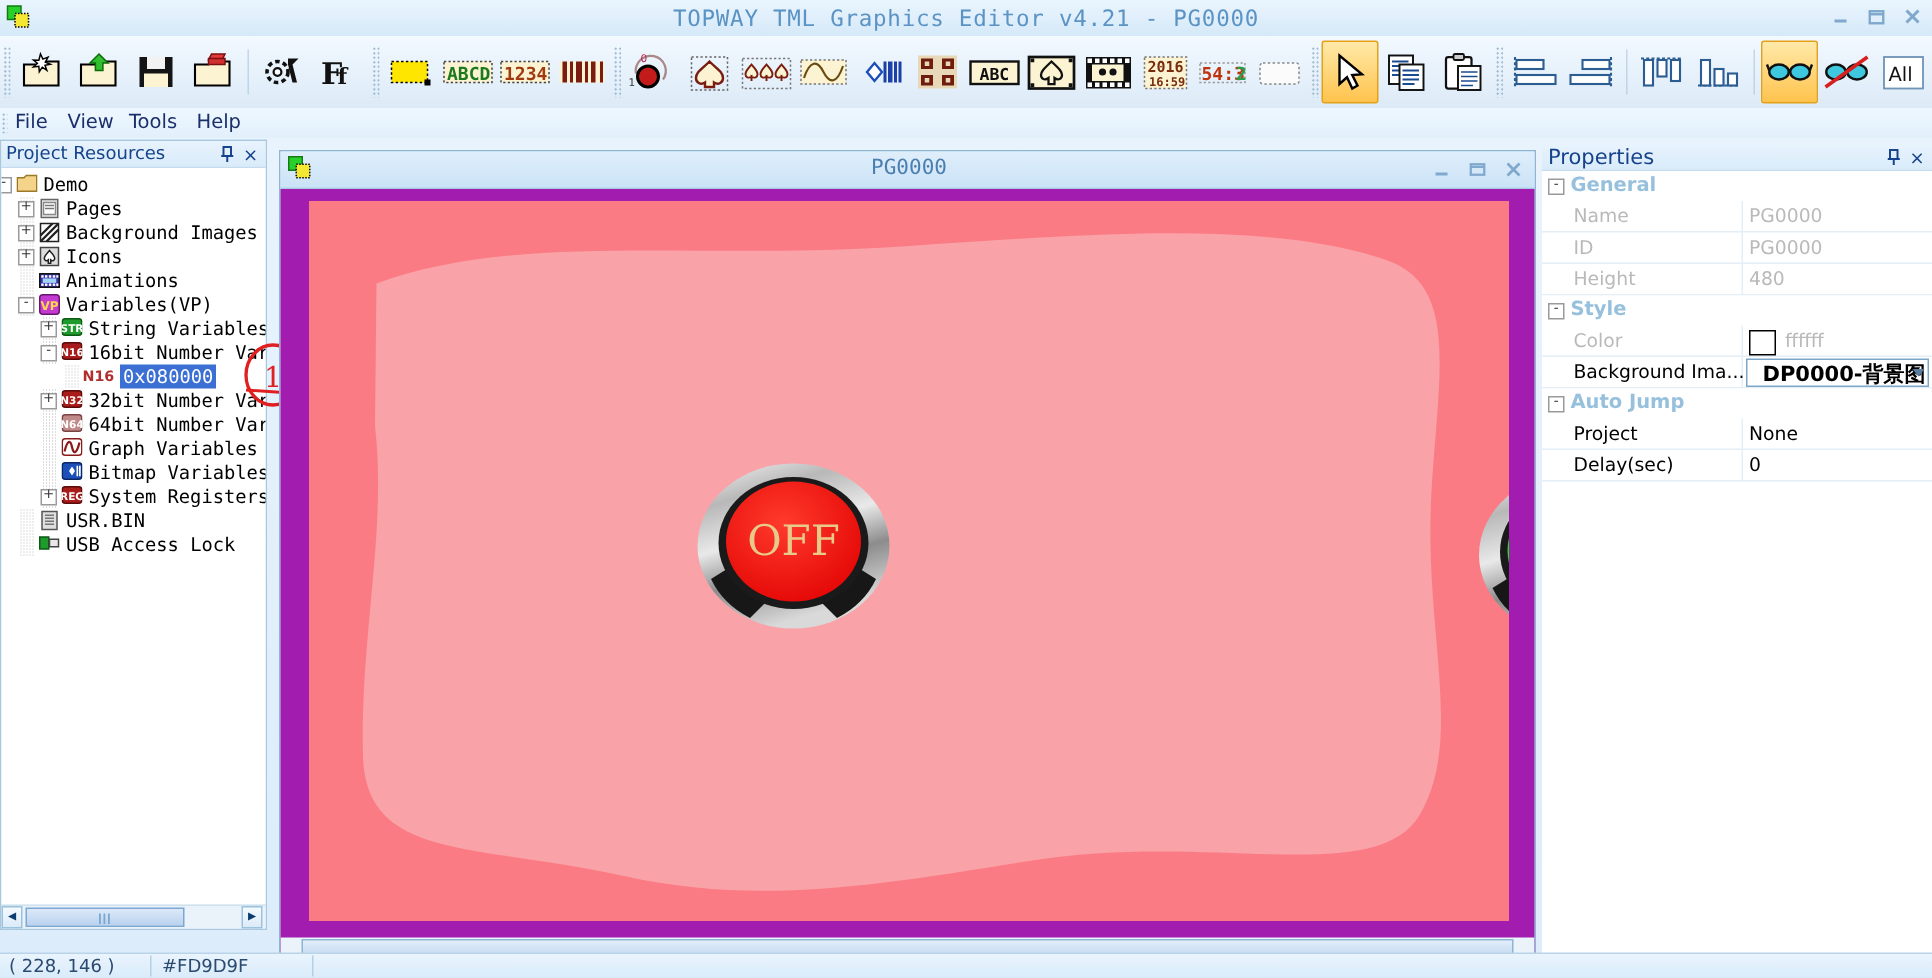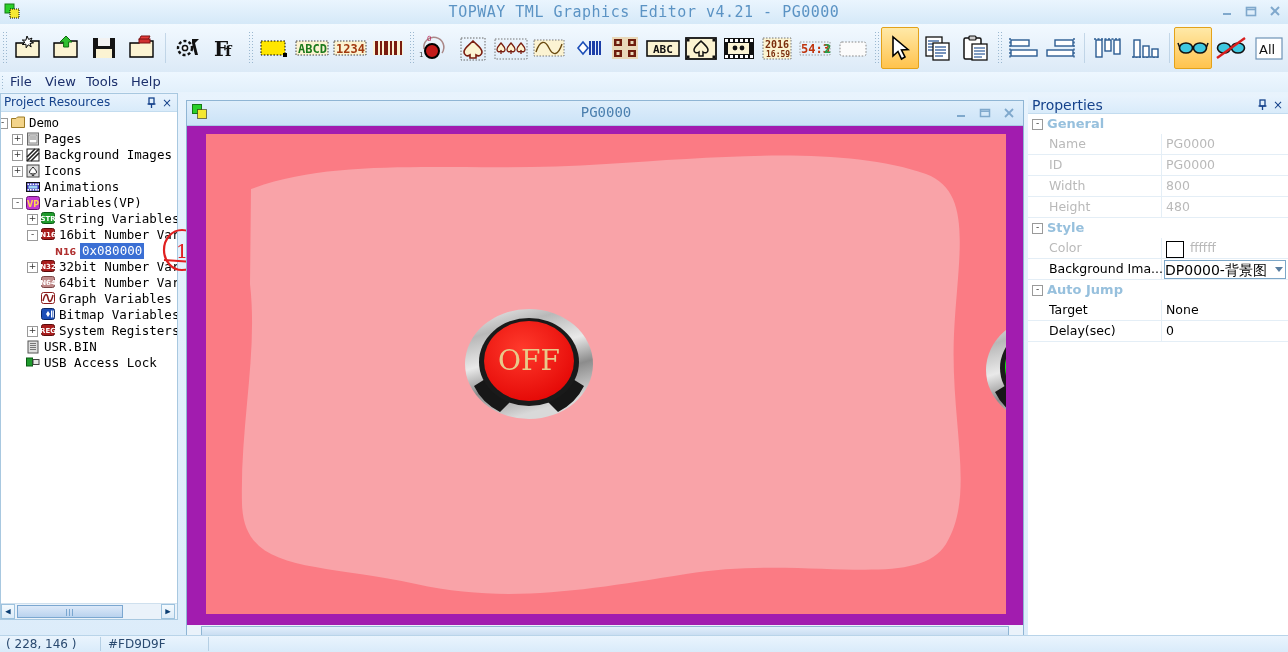--- a/index.html
+++ b/index.html
@@ -127,21 +127,21 @@
      font-family:"DejaVu Sans",sans-serif;color:#b9b9b9;}
   .prow.active .pname,.prow.active .pval{color:#000;}
   .prow .divline{position:absolute;left:133px;top:0;bottom:0;width:1px;
      background:#e4eef6;}
   .colorbox{position:absolute;left:138px;top:3px;width:16px;height:15px;
      border:1px solid #000;background:#ffffff;}
   .colortxt{position:absolute;left:162px;top:2px;color:#b9b9b9;font-size:12.5px;
      font-family:"DejaVu Sans",sans-serif;}
   .combo{position:absolute;left:136px;top:1px;width:122px;height:19px;
      border:1px solid #7da7c8;background:#fff;box-sizing:border-box;}
-  .combo span{position:absolute;left:0;top:1px;font-size:14px;font-weight:normal;
+  .combo span{position:absolute;left:10px;top:1px;font-size:14px;font-weight:bold;
      font-family:"DejaVu Sans",sans-serif;color:#000;white-space:nowrap;}
   .combo .arw{position:absolute;right:2px;top:6px;width:0;height:0;
      border-left:4px solid transparent;border-right:4px solid transparent;
      border-top:5px solid #5a7ea0;}
 
   
   .status{position:absolute;left:0;bottom:0;width:1288px;height:16px;
      background:linear-gradient(#eaf4fd,#d9ebfa);border-top:1px solid #b9d4e9;
      font-family:"DejaVu Sans",sans-serif;font-size:12px;color:#2a4a70;text-align:right;}
   .st-cell{position:absolute;top:1px;}
@@ -804,25 +804,20 @@
           <div class="pname">Name</div>
           <div class="pval">PG0000</div>
         </div>
         <div class="prow">
           <div class="divline"></div>
           <div class="pname">ID</div>
           <div class="pval">PG0000</div>
         </div>
         <div class="prow">
           <div class="divline"></div>
-          <div class="pname">Width</div>
-          <div class="pval">800</div>
-        </div>
-        <div class="prow">
-          <div class="divline"></div>
           <div class="pname">Height</div>
           <div class="pval">480</div>
         </div>
         <div class="grp">
           <div class="gbox">-</div>
           <div class="glab">Style</div>
         </div>
         <div class="prow">
           <div class="divline"></div>
           <div class="pname">Color</div>
@@ -836,21 +831,21 @@
             <span>DP0000-背景图</span>
             <div class="arw"></div>
           </div>
         </div>
         <div class="grp">
           <div class="gbox">-</div>
           <div class="glab">Auto Jump</div>
         </div>
         <div class="prow active">
           <div class="divline"></div>
-          <div class="pname">Target</div>
+          <div class="pname">Project</div>
           <div class="pval">None</div>
         </div>
         <div class="prow active">
           <div class="divline"></div>
           <div class="pname">Delay(sec)</div>
           <div class="pval">0</div>
         </div>
       </div>
   </div>
 

